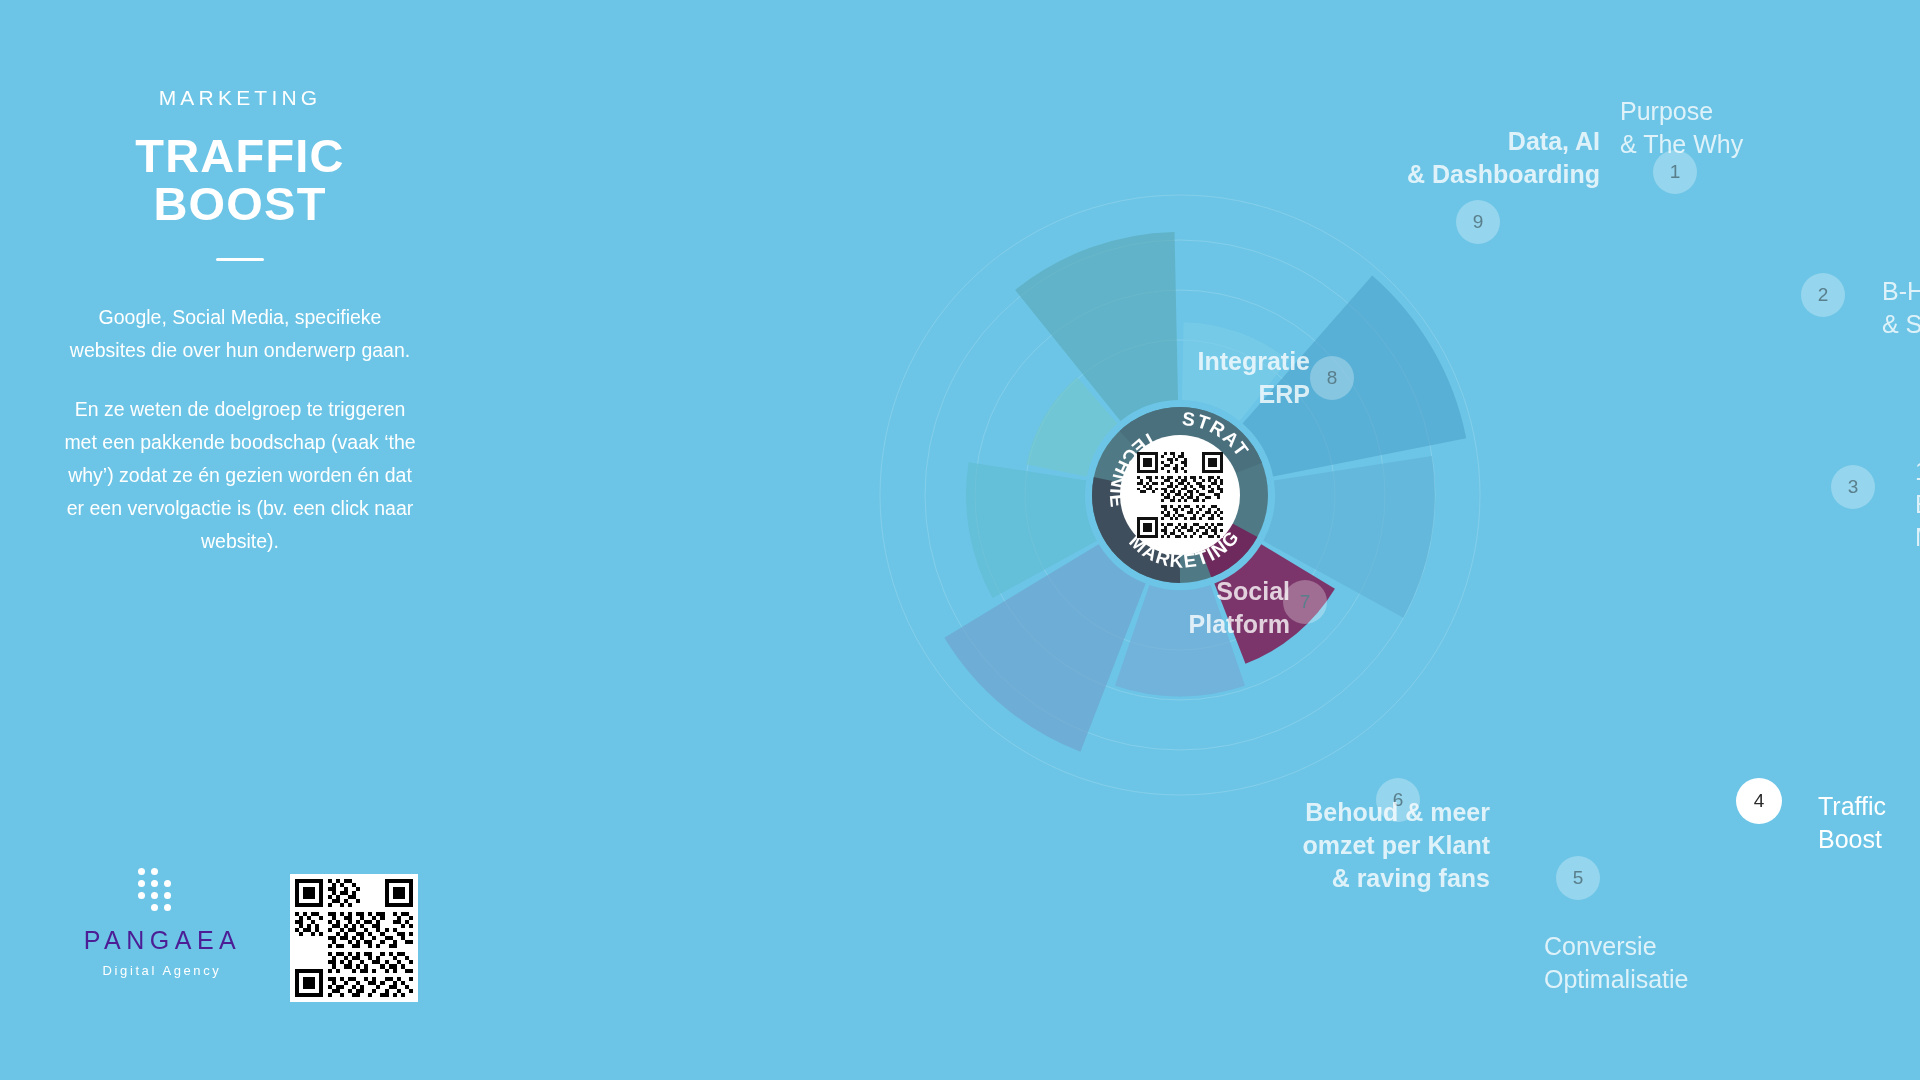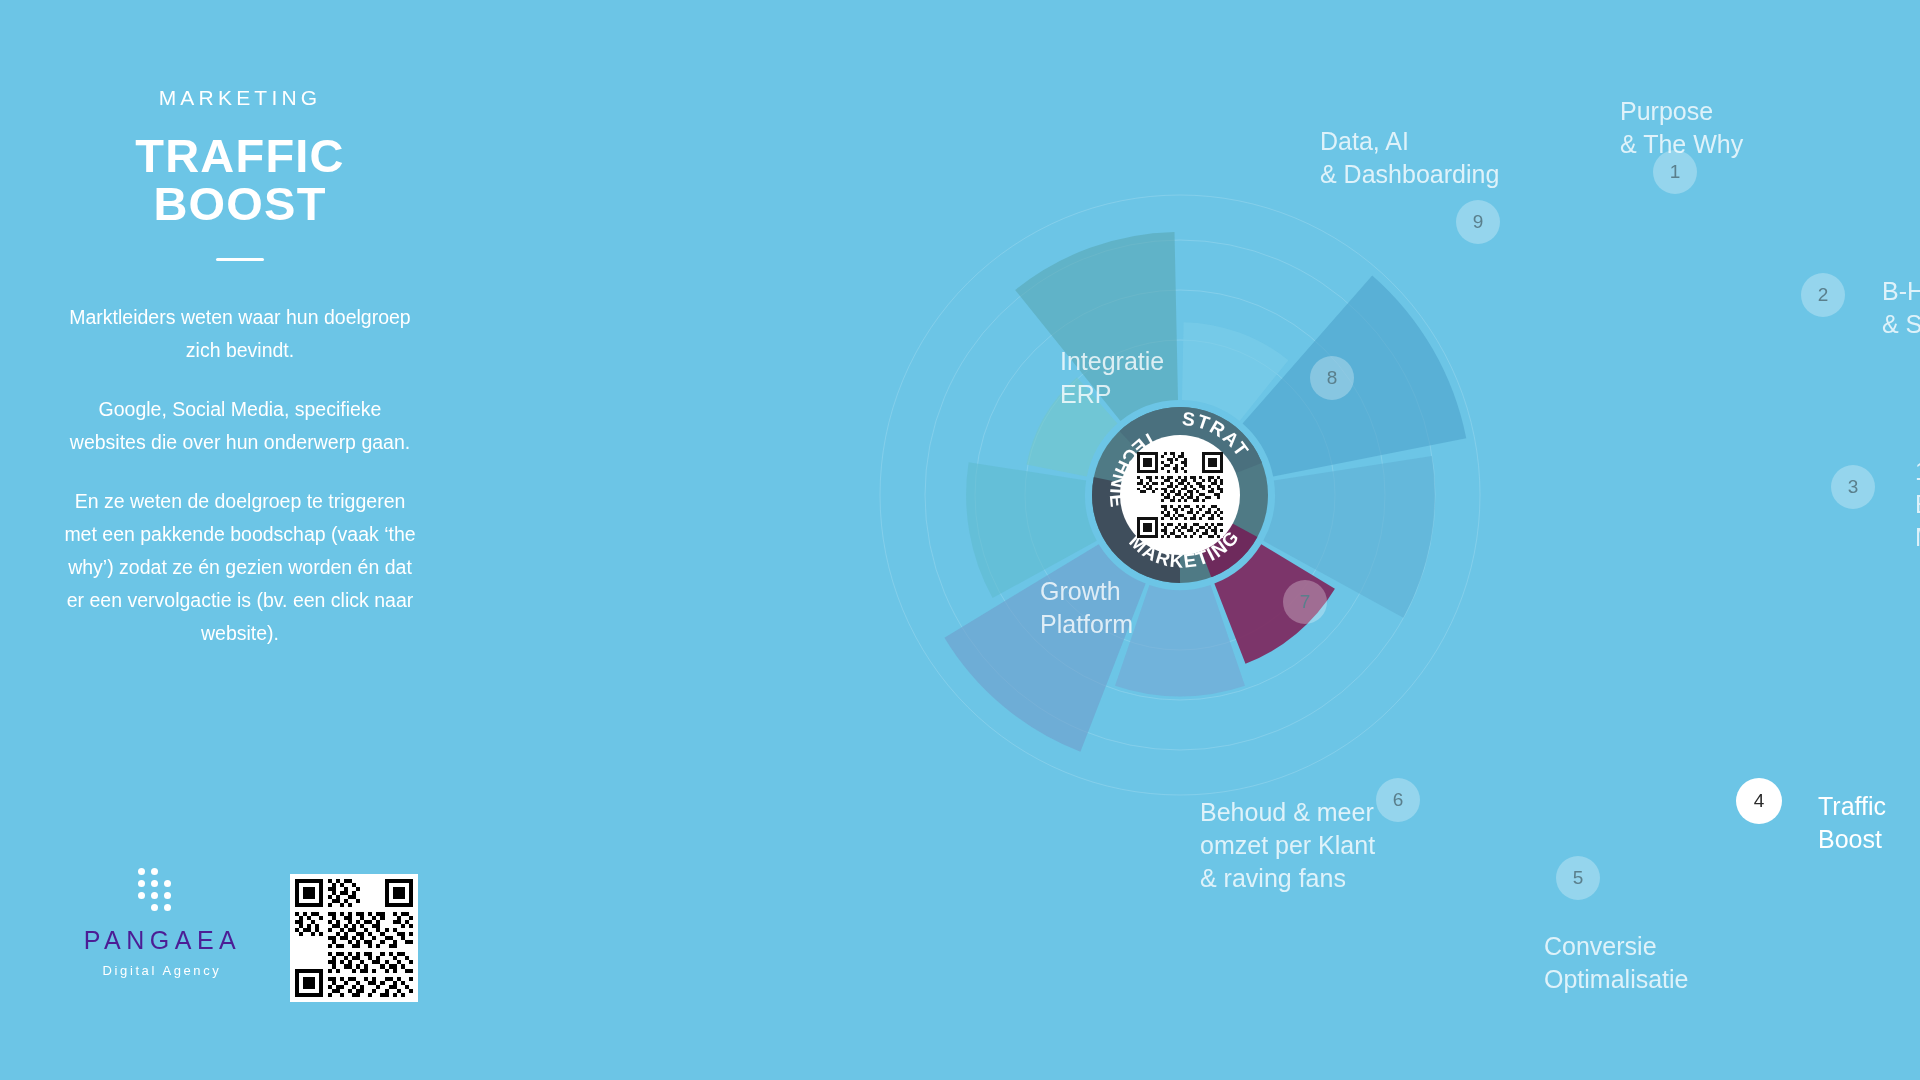--- a/index.html
+++ b/index.html
@@ -78,41 +78,40 @@
   }
   .bullet.active{
     background:#ffffff;color:#2b2b2b;width:46px;height:46px;
     box-shadow:0 0 0 0 rgba(0,0,0,0);
   }
   .seg-label{
     position:absolute;color:rgba(255,255,255,0.78);
     font-size:25px;line-height:33px;font-weight:400;white-space:pre-line;
   }
   .seg-label.active{color:#ffffff;}
-  .seg-label.ta-right{text-align:left;}
+  .seg-label.ta-right{text-align:right;font-weight:bold;}
   .seg-label.ta-left{text-align:left;}
   .seg-label.ta-center{text-align:left;}
 
   
   .hub-text{font-size:19px;font-weight:bold;fill:#ffffff;letter-spacing:1.6px;}
 </style>
 </head>
 <body>
 
 <div class="stage">
 
   <div class="left-panel">
     <div class="eyebrow">MARKETING</div>
     <div class="headline">
       <div>TRAFFIC</div>
       <div>BOOST</div>
     </div>
     <div class="rule"></div>
     <div class="body-copy">
-      <p>Marktleiders weten waar hun doelgroep zich bevindt.</p>
       <p>Google, Social Media, specifieke websites die over hun onderwerp gaan.</p>
       <p>En ze weten de doelgroep te triggeren met een pakkende boodschap (vaak ‘the why’) zodat ze én gezien worden én dat er een vervolgactie is (bv. een click naar website).</p>
     </div>
   </div>
 
   <div class="brand-row">
     <div class="logo">
       <div class="logo-dots">
         <i style="left:0px;top:0px;"></i>
           <i style="left:13px;top:0px;"></i>
@@ -590,21 +589,21 @@
         <div class="seg-label ta-left active" style="width: 200px; left: 1158px; top: 790px;">Traffic
 Boost</div>
         <div class="bullet" style="left: 896px; top: 856px;">5</div>
         <div class="seg-label ta-center" style="width: 280px; left: 884px; top: 930px;">Conversie
 Optimalisatie</div>
         <div class="bullet" style="left: 716px; top: 778px;">6</div>
         <div class="seg-label ta-right" style="width: 290px; left: 540px; top: 796px;">Behoud &amp; meer
 omzet per Klant
 &amp; raving fans</div>
         <div class="bullet" style="left: 623px; top: 580px;">7</div>
-        <div class="seg-label ta-right" style="width: 250px; left: 380px; top: 575px;">Growth
+        <div class="seg-label ta-right" style="width: 250px; left: 380px; top: 575px;">Social
 Platform</div>
         <div class="bullet" style="left: 650px; top: 356px;">8</div>
         <div class="seg-label ta-right" style="width: 250px; left: 400px; top: 345px;">Integratie
 ERP</div>
         <div class="bullet" style="left: 796px; top: 200px;">9</div>
         <div class="seg-label ta-right" style="width: 280px; left: 660px; top: 125px;">Data, AI
 &amp; Dashboarding</div>
       </div>
   </div>
 

